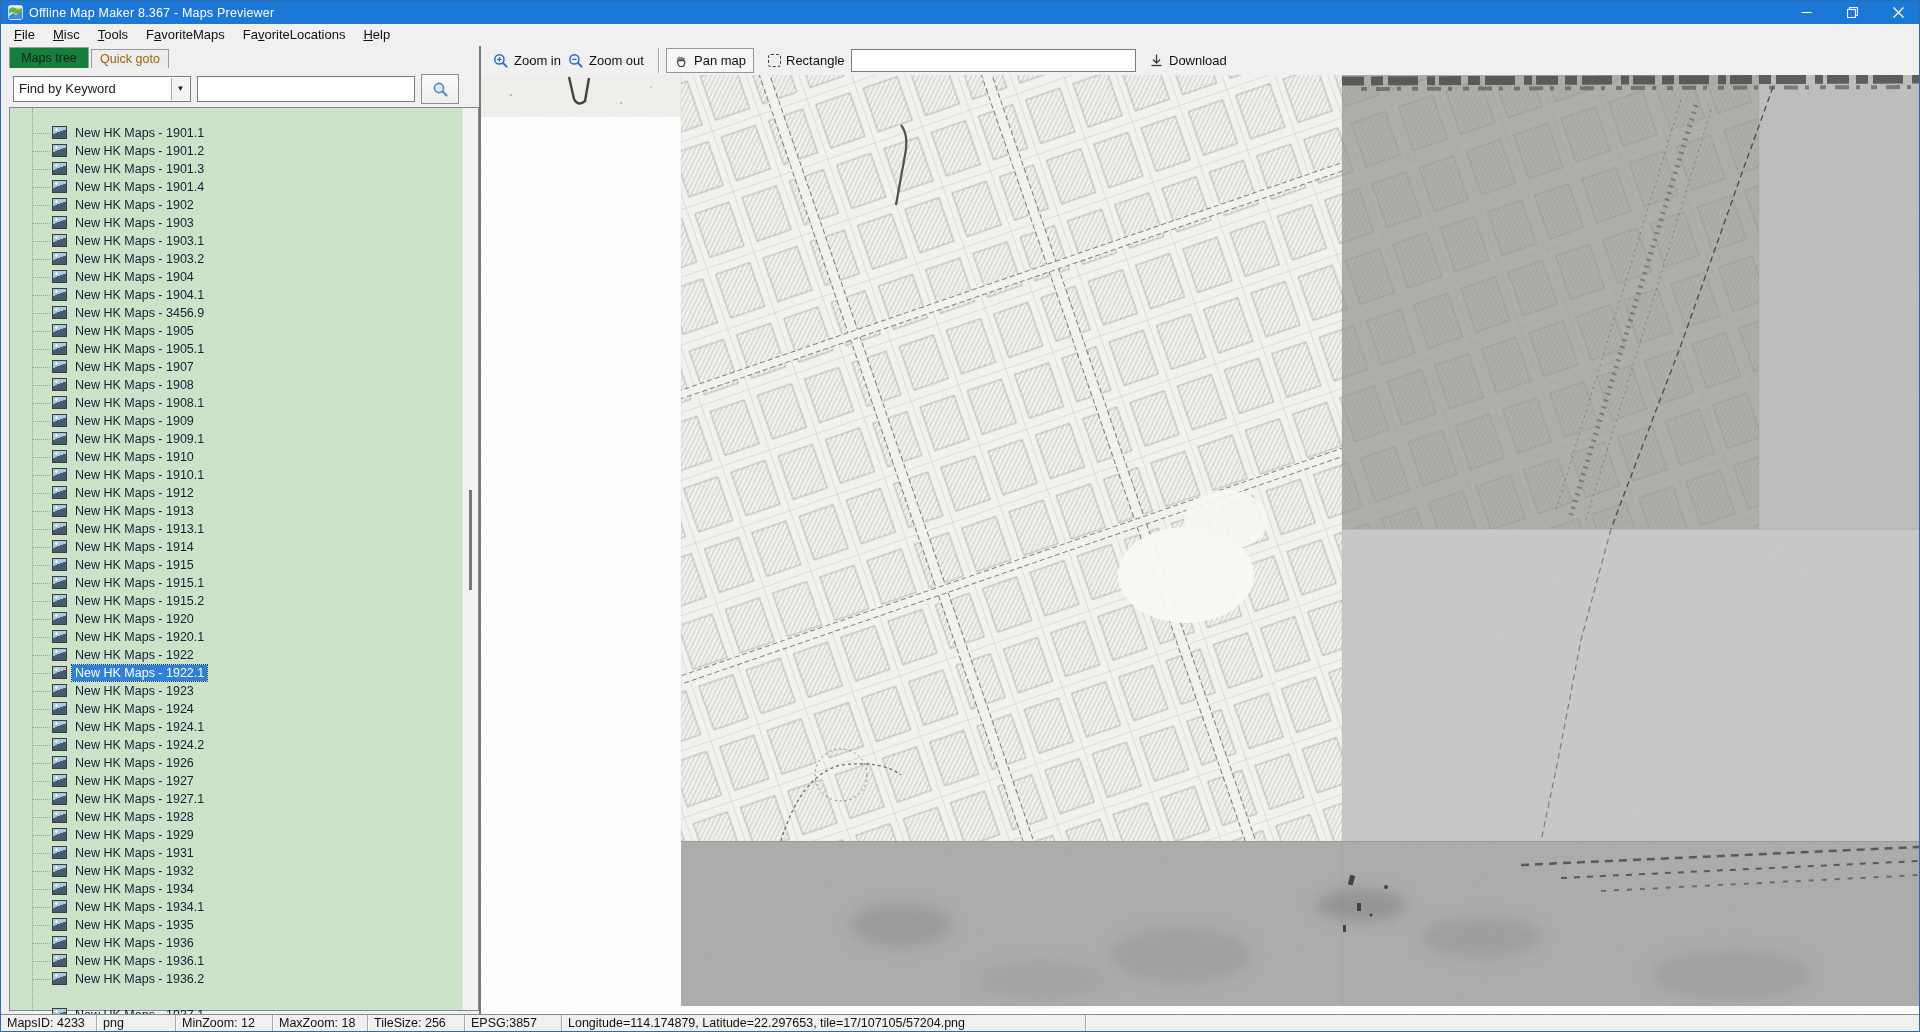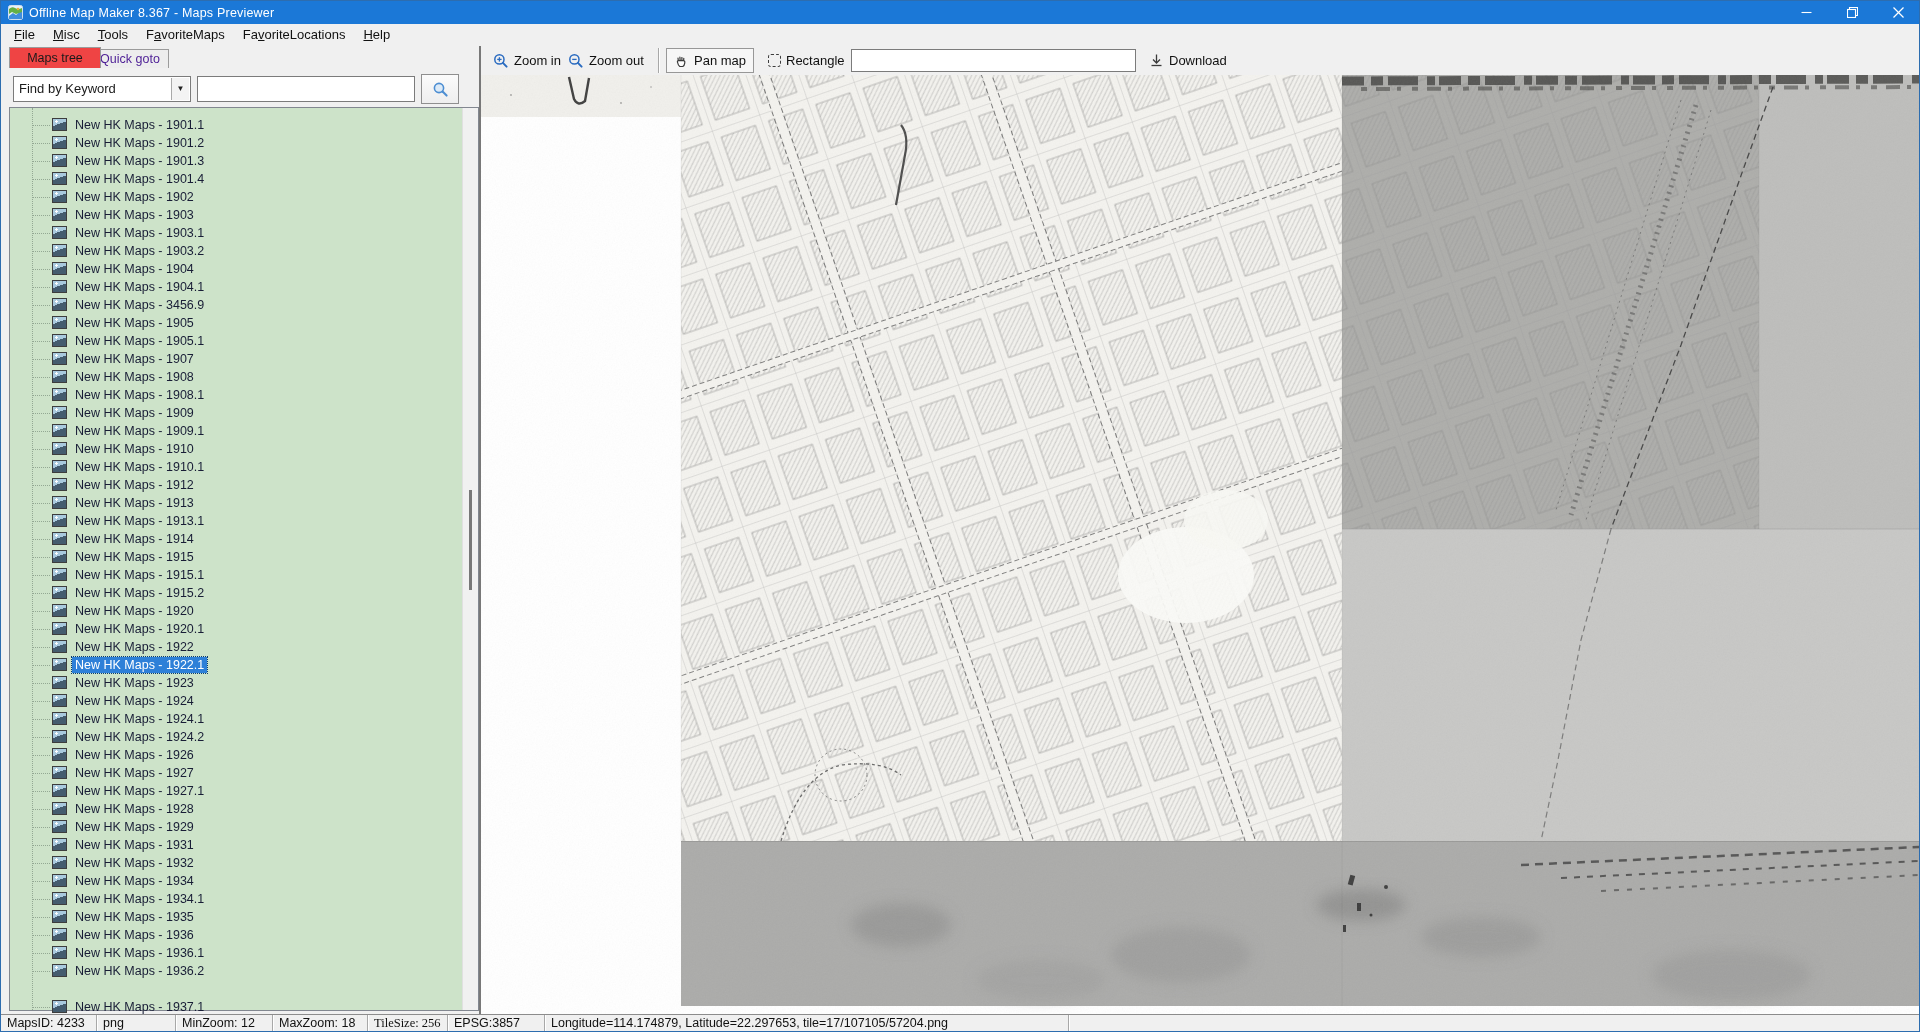--- a/index.html
+++ b/index.html
@@ -19,44 +19,44 @@
   
   .menubar { position:absolute; left:0; top:23px; width:1920px; height:22px;
     background:#f0f0f0; display:flex; align-items:center; padding-left:4px; }
   .menu-item { font-size:13px; padding:0 9px; line-height:22px; color:#111; }
   .menu-item u { text-decoration:underline; }
   
   .left-panel { position:absolute; left:0; top:45px; width:480px; height:968px;
     background:#f0f0f0; border-right:2px solid #787878; }
   .tab { position:absolute; font-size:12.5px; text-align:center;
     border:1px solid #9b9b9b; border-bottom:none; background:#ededed; }
-  .tab.active { left:8px; top:1px; width:92px; height:21px; line-height:20px;
-    background:#ef4444; z-index:2; }
-  .tab.inactive { left:90px; top:3px; width:78px; height:19px; line-height:18px; color:#4c1d95; }
+  .tab.active { left:8px; top:1px; width:80px; height:21px; line-height:20px;
+    background:#15803d; z-index:2; }
+  .tab.inactive { left:90px; top:3px; width:78px; height:19px; line-height:18px; color:#a16207; }
   .search-row { position:absolute; left:0; top:24px; width:444px; height:38px; }
   .combo { position:absolute; left:12px; top:6px; width:178px; height:26px;
     background:#fff; border:1px solid #7b7b7b; font-size:13px; }
   .combo .combo-text { position:absolute; left:5px; top:0; line-height:24px; }
   .combo .combo-arrow { position:absolute; right:1px; top:1px; width:18px; height:22px;
     background:#f3f3f3; border-left:1px solid #a9a9a9; text-align:center; font-size:8px; line-height:22px; color:#222; }
   .search-input { position:absolute; left:196px; top:6px; width:218px; height:26px;
     border:1px solid #7b7b7b; background:#fff; font-size:13px; padding:0 4px;
     font-family:"Liberation Sans",sans-serif; }
   .search-btn { position:absolute; left:420px; top:4px; width:38px; height:30px;
     background:linear-gradient(#fbfbfb,#eee); border:1px solid #8f8f8f;
     display:flex; align-items:center; justify-content:center; }
   
   .tree-frame { position:absolute; left:8px; top:61px; width:470px; height:904px;
     border:1px solid #828790; background:#cde3c9; }
   .tree-scroll { position:absolute; right:0; top:0; width:16px; height:902px;
     background:#f1f1f1; border-left:1px solid #e0e0e0; }
   .tree-thumb { position:absolute; left:6px; top:382px; width:3px; height:100px; background:#787878; }
   .tree-trunk { position:absolute; left:22px; top:0; height:902px; width:0;
     border-left:1px dotted #93a893; }
-  .tree-items { position:absolute; left:0; top:4px; width:452px; height:902px; overflow:hidden; }
+  .tree-items { position:absolute; left:0; top:12px; width:452px; height:902px; overflow:hidden; }
   .trow { position:absolute; left:0; width:452px; height:18px; }
   .stub { position:absolute; left:22px; top:9px; width:18px; height:0;
     border-top:1px dotted #93a893; }
   .ticon { position:absolute; left:42px; top:2px; width:15px; height:13px;
     border:1px solid #3d3d3d; background:
       linear-gradient(#fff,#fff) 2px 2px/3px 1px no-repeat,
       linear-gradient(#fff,#fff) 3px 1px/1px 3px no-repeat,
       linear-gradient(160deg,#a9cade 0 45%,#445c6e 45% 100%); }
   .tlabel { position:absolute; left:62px; top:1px; font-size:12.5px; line-height:16px;
     color:#181d36; padding:0 3px; white-space:nowrap; }
@@ -553,16 +553,16 @@
 
     <rect width="1440" height="939" filter="url(#grain)" opacity="0.06"></rect>
   </svg>
 </div>
 
 <div class="statusbar">
     <span class="scell" style="width: 96px;">MapsID: 4233</span>
     <span class="scell" style="width: 79px;">png</span>
     <span class="scell" style="width: 97px;">MinZoom: 12</span>
     <span class="scell" style="width: 95px;">MaxZoom: 18</span>
-    <span class="scell" style="width: 80px; font-family: Liberation Serif, serif;">TileSize: 256</span>
+    <span class="scell" style="width: 97px;">TileSize: 256</span>
     <span class="scell" style="width: 97px;">EPSG:3857</span>
     <span class="scell" style="width: 524px;">Longitude=114.174879, Latitude=22.297653, tile=17/107105/57204.png</span>
   </div>
 
 </body></html>

